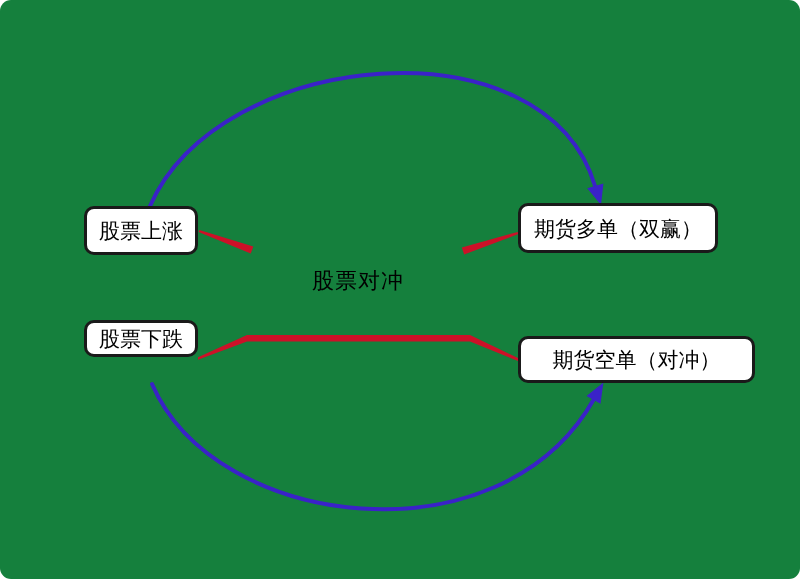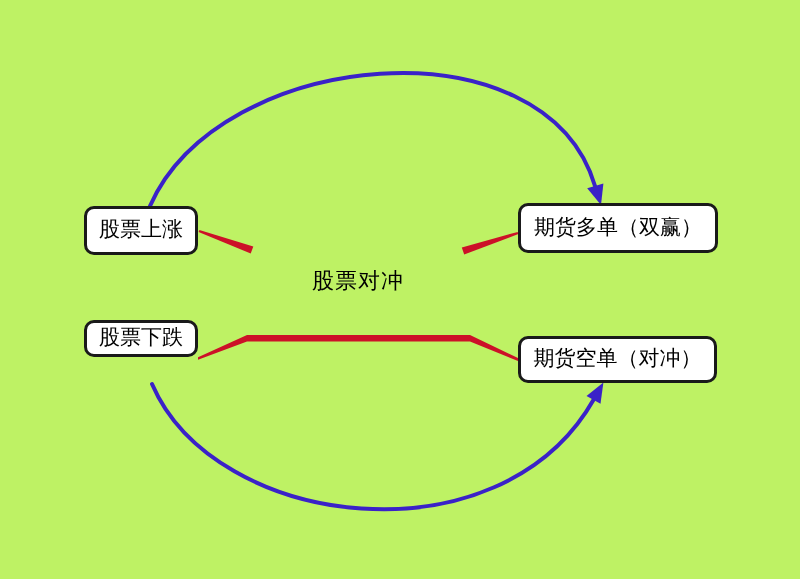--- a/index.html
+++ b/index.html
@@ -4,23 +4,24 @@
 <style>
   html, body {
     margin: 0;
     padding: 0;
     background: #ffffff;
   }
   .canvas {
     position: relative;
     width: 800px;
     height: 579px;
-    background: #bef264;
+    background: #15803d;
     overflow: hidden;
-    font-family: Liberation Mono, monospace;
+    font-family: Liberation Sans, sans-serif;
+    border-radius: 11px;
   }
   .connector-layer {
     position: absolute;
     left: 0;
     top: 0;
     width: 800px;
     height: 579px;
   }
   .blue-arc {
     fill: none;
@@ -46,21 +47,21 @@
     display: flex;
     align-items: center;
     justify-content: center;
     font-size: 21px;
     line-height: 1;
     white-space: nowrap;
   }
   .node-stock-up      { left: 84px;  top: 206px; width: 114px; height: 49px; }
   .node-futures-long  { left: 518px; top: 203px; width: 200px; height: 50px; }
   .node-stock-down    { left: 84px;  top: 320px; width: 114px; height: 37px; }
-  .node-futures-short { left: 518px; top: 336px; width: 199px; height: 47px; }
+  .node-futures-short { left: 518px; top: 336px; width: 237px; height: 47px; }
   .center-title {
     position: absolute;
     left: 258px;
     top: 266px;
     width: 200px;
     text-align: center;
     font-size: 22px;
     color: #000000;
     letter-spacing: 1px;
     white-space: nowrap;

